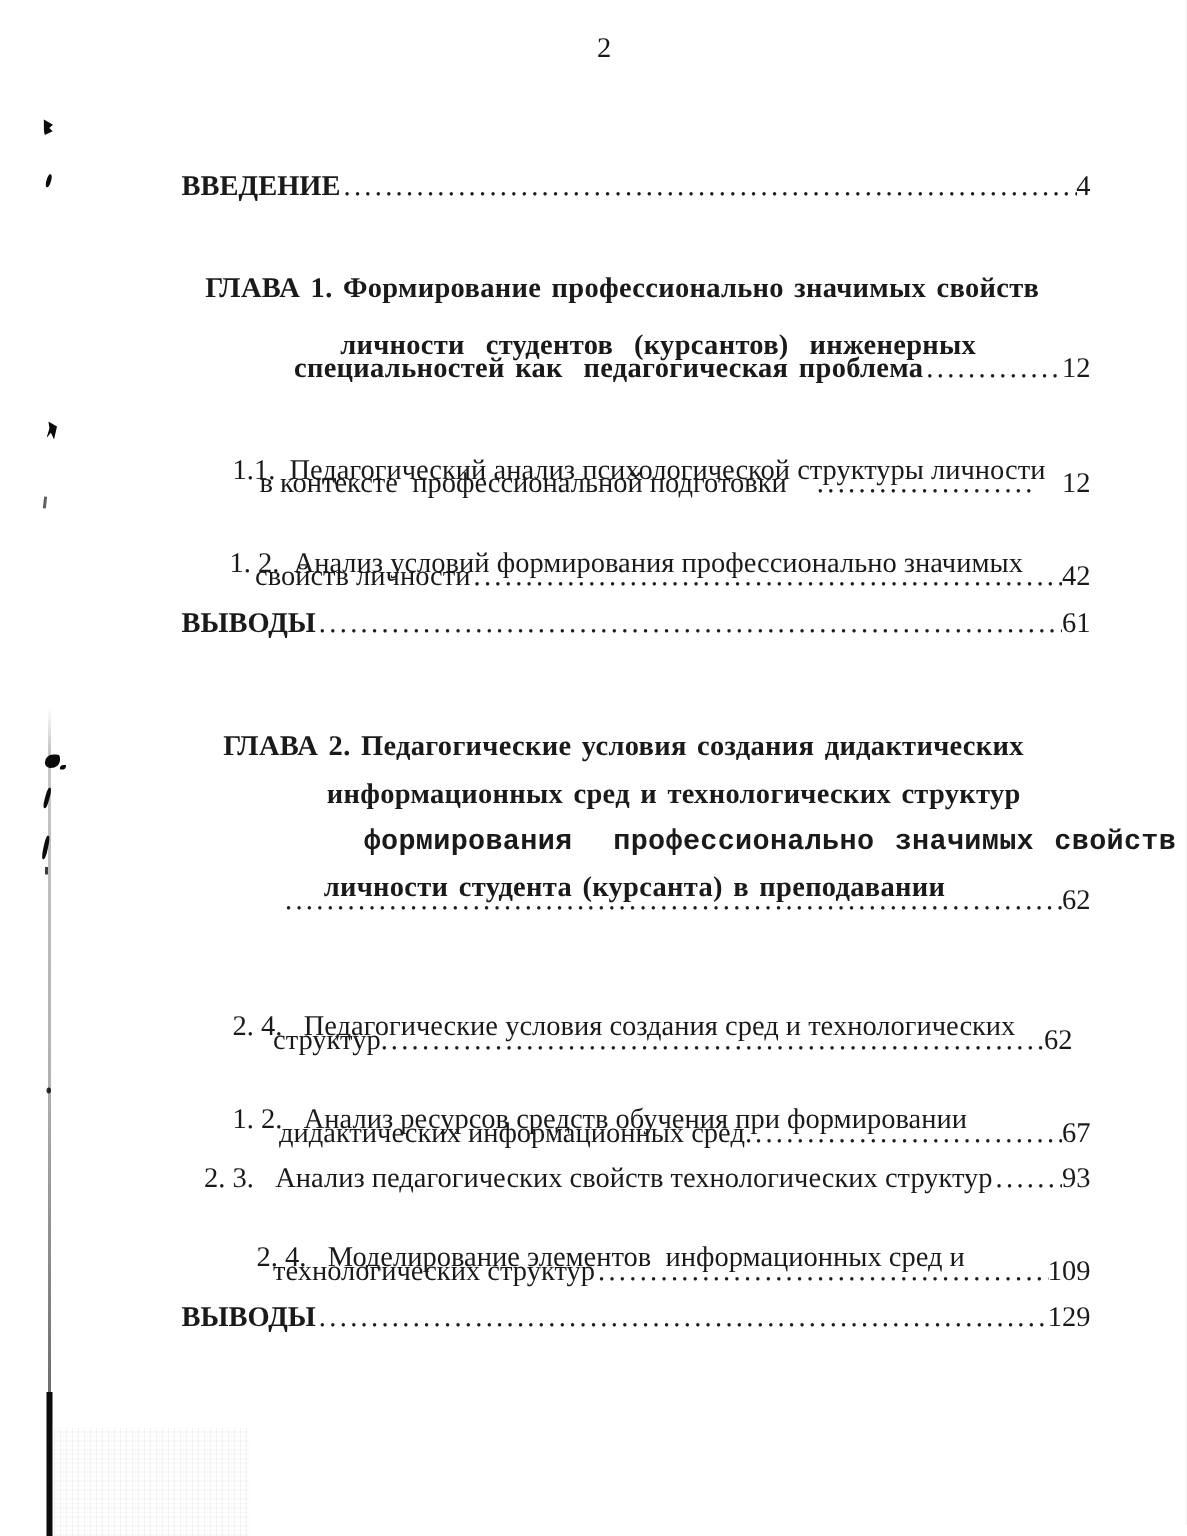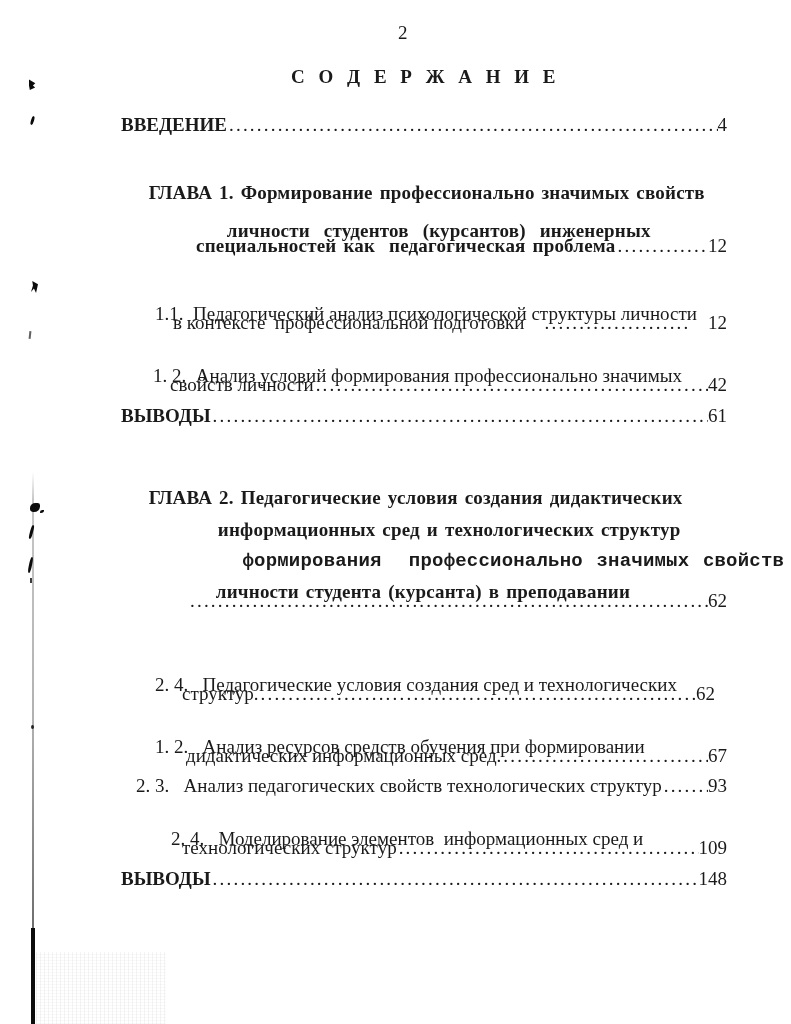--- a/index.html
+++ b/index.html
@@ -32,21 +32,21 @@
     font-weight: 400;
     color: #1c1c1c;
   }
   .pg { flex: 0 0 auto; font-weight: 400; }
 
   
   .r-pagenum { top: 22px;  left: 398px; }
   .r-title   { top: 66px;  left: 121px; width: 606px; text-align: center;
                font-weight: 700; letter-spacing: 1.5px; word-spacing: 6px; }
   .r-intro   { top: 114px; left: 121px; right: 64px; }
-  .r-g1l1    { top: 160px; left: 121px; }
+  .r-g1l1    { top: 160px; left: 109px; }
   .r-g1l2    { top: 198px; left: 199px; }
   .r-g1l3    { top: 235px; left: 196px; right: 64px; }
   .r-s11a    { top: 281px; left: 136px; }
   .r-s11b    { top: 312px; left: 173px; right: 64px; gap: 18px; }
   .r-s12a    { top: 343px; left: 134px; }
   .r-s12b    { top: 374px; left: 170px; right: 64px; }
   .r-vyv1    { top: 405px; left: 121px; right: 64px; }
   .r-g2l1    { top: 465px; left: 121px; }
   .r-g2l2    { top: 497px; left: 190px; }
   .r-g2l3    { top: 528px; left: 188px; font-family: Liberation Mono, monospace; }
@@ -97,21 +97,20 @@
         transform: rotate(12deg); border-radius: 40%; }
   .m8 { left: 30px; top: 578px; width: 2px;  height: 5px;  opacity: 0.8; }
   .m9 { left: 31px; top: 725px; width: 3px;  height: 4px;  border-radius: 50%; opacity: 0.85; }
 </style>
 </head>
 <body>
 
 <div class="page">
 
   <div class="row r-pagenum">2</div>
-  <div class="row r-title">С О Д Е Р Ж А Н И Е</div>
 
   <div class="row leader-row r-intro">
     <span class="lbl bold">ВВЕДЕНИЕ</span>
     <span class="leader">................................................................................................................................................................</span>
     <span class="pg">4</span>
   </div>
 
   <div class="row r-g1l1 chap">
     <span class="lbl">ГЛАВА 1. Формирование профессионально значимых свойств</span>
   </div>
@@ -194,21 +193,21 @@
   </div>
   <div class="row leader-row r-s24b">
     <span class="lbl">технологических структур</span>
     <span class="leader">................................................................................................................................................................</span>
     <span class="pg">109</span>
   </div>
 
   <div class="row leader-row r-vyv2">
     <span class="lbl bold">ВЫВОДЫ</span>
     <span class="leader">................................................................................................................................................................</span>
-    <span class="pg">148</span>
+    <span class="pg">129</span>
   </div>
 
   <div class="scanline"></div>
   <div class="scanline-heavy"></div>
   <div class="noise"></div>
   <div class="mark m1"></div>
   <div class="mark m2"></div>
   <div class="mark m3"></div>
   <div class="mark m4"></div>
   <div class="mark m5"></div>

